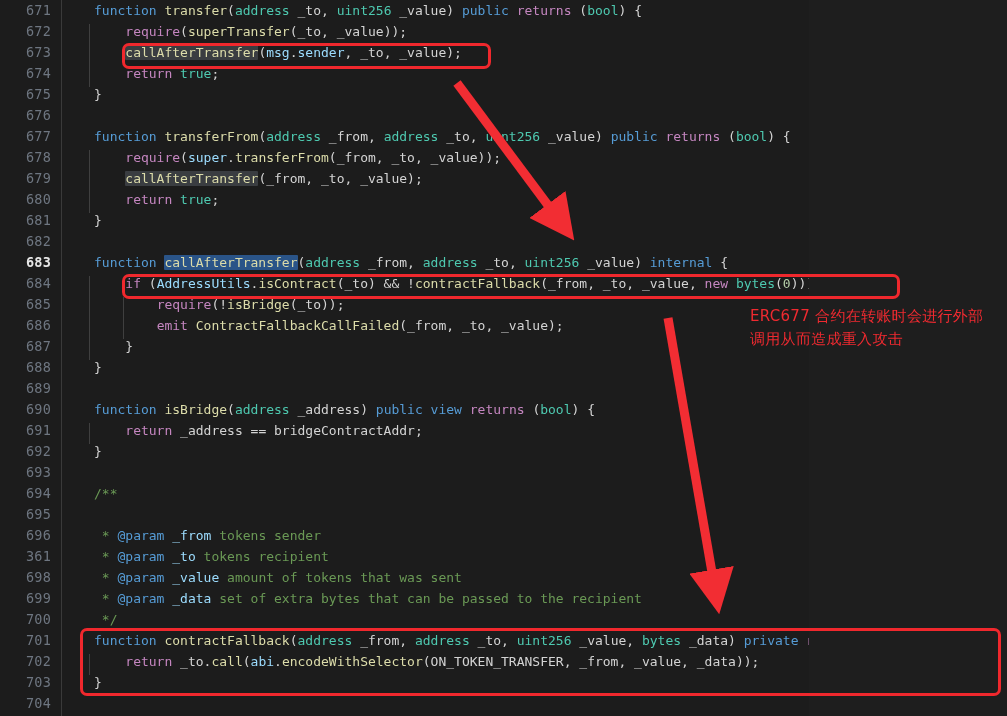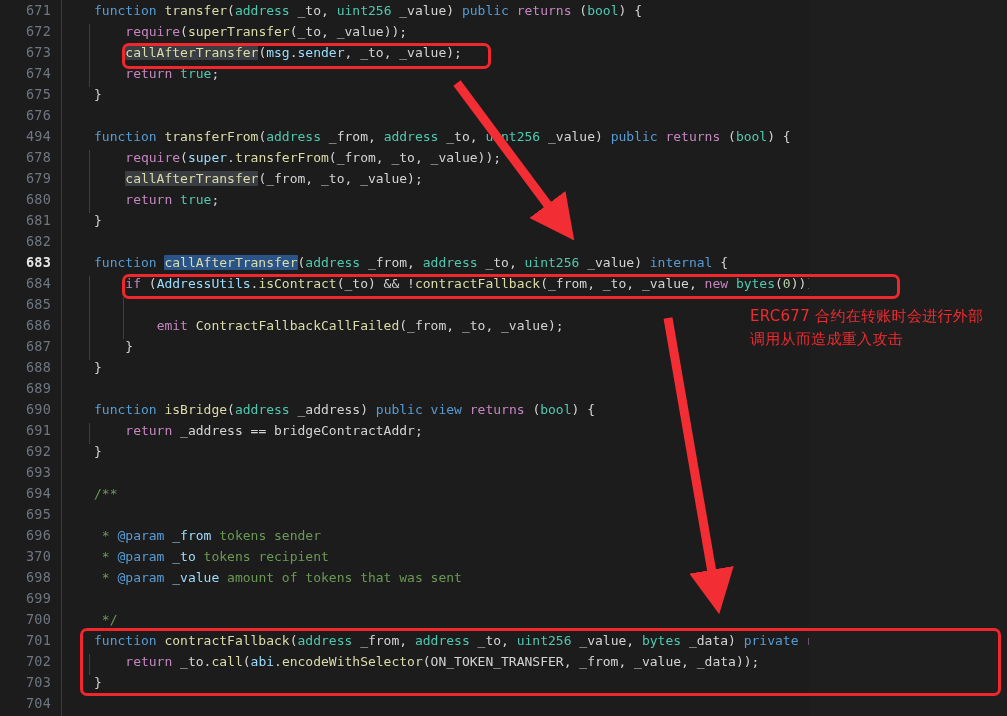--- a/index.html
+++ b/index.html
@@ -128,41 +128,41 @@
 
 <div id="editor">
 
   <div id="gutter">
       <div class="lineno" style="top: 0px;">671</div>
       <div class="lineno" style="top: 21px;">672</div>
       <div class="lineno" style="top: 42px;">673</div>
       <div class="lineno" style="top: 63px;">674</div>
       <div class="lineno" style="top: 84px;">675</div>
       <div class="lineno" style="top: 105px;">676</div>
-      <div class="lineno" style="top: 126px;">494</div>
+      <div class="lineno" style="top: 126px;">677</div>
       <div class="lineno" style="top: 147px;">678</div>
       <div class="lineno" style="top: 168px;">679</div>
       <div class="lineno" style="top: 189px;">680</div>
       <div class="lineno" style="top: 210px;">681</div>
       <div class="lineno" style="top: 231px;">682</div>
       <div class="lineno active" style="top: 252px;">683</div>
       <div class="lineno" style="top: 273px;">684</div>
       <div class="lineno" style="top: 294px;">685</div>
       <div class="lineno" style="top: 315px;">686</div>
       <div class="lineno" style="top: 336px;">687</div>
       <div class="lineno" style="top: 357px;">688</div>
       <div class="lineno" style="top: 378px;">689</div>
       <div class="lineno" style="top: 399px;">690</div>
       <div class="lineno" style="top: 420px;">691</div>
       <div class="lineno" style="top: 441px;">692</div>
       <div class="lineno" style="top: 462px;">693</div>
       <div class="lineno" style="top: 483px;">694</div>
       <div class="lineno" style="top: 504px;">695</div>
       <div class="lineno" style="top: 525px;">696</div>
-      <div class="lineno" style="top: 546px;">370</div>
+      <div class="lineno" style="top: 546px;">361</div>
       <div class="lineno" style="top: 567px;">698</div>
       <div class="lineno" style="top: 588px;">699</div>
       <div class="lineno" style="top: 609px;">700</div>
       <div class="lineno" style="top: 630px;">701</div>
       <div class="lineno" style="top: 651px;">702</div>
       <div class="lineno" style="top: 672px;">703</div>
       <div class="lineno" style="top: 693px; margin-left: 16px;">704</div>
     </div>
 
   <div id="code">
@@ -195,20 +195,21 @@
     <div class="code-line" style="top:189px; left:31px;">    <span class="kw2">return</span> <span class="type">true</span><span class="punc">;</span></div>
 
     <div class="code-line" style="top:210px; left:31px;"><span class="punc">}</span></div>
 
     <div class="code-line" style="top:231px; left:31px;"> </div>
 
     <div class="code-line" style="top:252px; left:31px;"><span class="kw">function</span> <span class="sel"><span class="fn">callAfterTransfer</span></span><span class="punc">(</span><span class="type">address</span> <span class="ident">_from</span><span class="punc">,</span> <span class="type">address</span> <span class="ident">_to</span><span class="punc">,</span> <span class="type">uint256</span> <span class="ident">_value</span><span class="punc">)</span> <span class="kw">internal</span> <span class="punc">{</span></div>
 
     <div class="code-line" style="top:273px; left:31px;">    <span class="kw2">if</span> <span class="punc">(</span><span class="obj">AddressUtils</span><span class="punc">.</span><span class="fn">isContract</span><span class="punc">(</span><span class="ident">_to</span><span class="punc">) &amp;&amp; !</span><span class="fn">contractFallback</span><span class="punc">(</span><span class="ident">_from</span><span class="punc">,</span> <span class="ident">_to</span><span class="punc">,</span> <span class="ident">_value</span><span class="punc">,</span> <span class="kw2">new</span> <span class="type">bytes</span><span class="punc">(</span><span class="num">0</span><span class="punc">))) {</span></div>
 
+    <div class="code-line" style="top:294px; left:31px;">        <span class="kw2">require</span><span class="punc">(!</span><span class="fn">isBridge</span><span class="punc">(</span><span class="ident">_to</span><span class="punc">));</span></div>
 
     <div class="code-line" style="top:315px; left:31px;">        <span class="kw2">emit</span> <span class="fn">ContractFallbackCallFailed</span><span class="punc">(</span><span class="ident">_from</span><span class="punc">,</span> <span class="ident">_to</span><span class="punc">,</span> <span class="ident">_value</span><span class="punc">);</span></div>
 
     <div class="code-line" style="top:336px; left:31px;">    <span class="punc">}</span></div>
 
     <div class="code-line" style="top:357px; left:31px;"><span class="punc">}</span></div>
 
     <div class="code-line" style="top:378px; left:31px;"> </div>
 
     <div class="code-line" style="top:399px; left:31px;"><span class="kw">function</span> <span class="fn">isBridge</span><span class="punc">(</span><span class="type">address</span> <span class="ident">_address</span><span class="punc">)</span> <span class="kw">public</span> <span class="kw">view</span> <span class="kw2">returns</span> <span class="punc">(</span><span class="type">bool</span><span class="punc">)</span> <span class="punc">{</span></div>
@@ -221,20 +222,21 @@
 
     <div class="code-line" style="top:483px; left:31px;"><span class="cmt">/**</span></div>
 
 
     <div class="code-line" style="top:546px; left:31px;"><span class="cmt"> * </span><span class="cmttag">@param</span> <span class="cmtpar">_to</span><span class="cmt"> tokens recipient</span></div>
 
     <div class="code-line" style="top:525px; left:31px;"><span class="cmt"> * </span><span class="cmttag">@param</span> <span class="cmtpar">_from</span><span class="cmt"> tokens sender</span></div>
 
     <div class="code-line" style="top:567px; left:31px;"><span class="cmt"> * </span><span class="cmttag">@param</span> <span class="cmtpar">_value</span><span class="cmt"> amount of tokens that was sent</span></div>
 
+    <div class="code-line" style="top:588px; left:31px;"><span class="cmt"> * </span><span class="cmttag">@param</span> <span class="cmtpar">_data</span><span class="cmt"> set of extra bytes that can be passed to the recipient</span></div>
 
     <div class="code-line" style="top:609px; left:31px;"><span class="cmt"> */</span></div>
 
     <div class="code-line" style="top:630px; left:31px;"><span class="kw">function</span> <span class="fn">contractFallback</span><span class="punc">(</span><span class="type">address</span> <span class="ident">_from</span><span class="punc">,</span> <span class="type">address</span> <span class="ident">_to</span><span class="punc">,</span> <span class="type">uint256</span> <span class="ident">_value</span><span class="punc">,</span> <span class="type">bytes</span> <span class="ident">_data</span><span class="punc">)</span> <span class="kw">private</span> <span class="kw2">returns</span> <span class="punc">(</span><span class="type">bool</span><span class="punc">)</span> <span class="punc">{</span></div>
 
     <div class="code-line" style="top:651px; left:31px;">    <span class="kw2">return</span> <span class="ident">_to</span><span class="punc">.</span><span class="fn">call</span><span class="punc">(</span><span class="obj">abi</span><span class="punc">.</span><span class="fn">encodeWithSelector</span><span class="punc">(</span><span class="const">ON_TOKEN_TRANSFER</span><span class="punc">,</span> <span class="ident">_from</span><span class="punc">,</span> <span class="ident">_value</span><span class="punc">,</span> <span class="ident">_data</span><span class="punc">));</span></div>
 
     <div class="code-line" style="top:672px; left:31px;"><span class="punc">}</span></div>
 
     <div class="code-line" style="top:693px; left:31px;"> </div>

